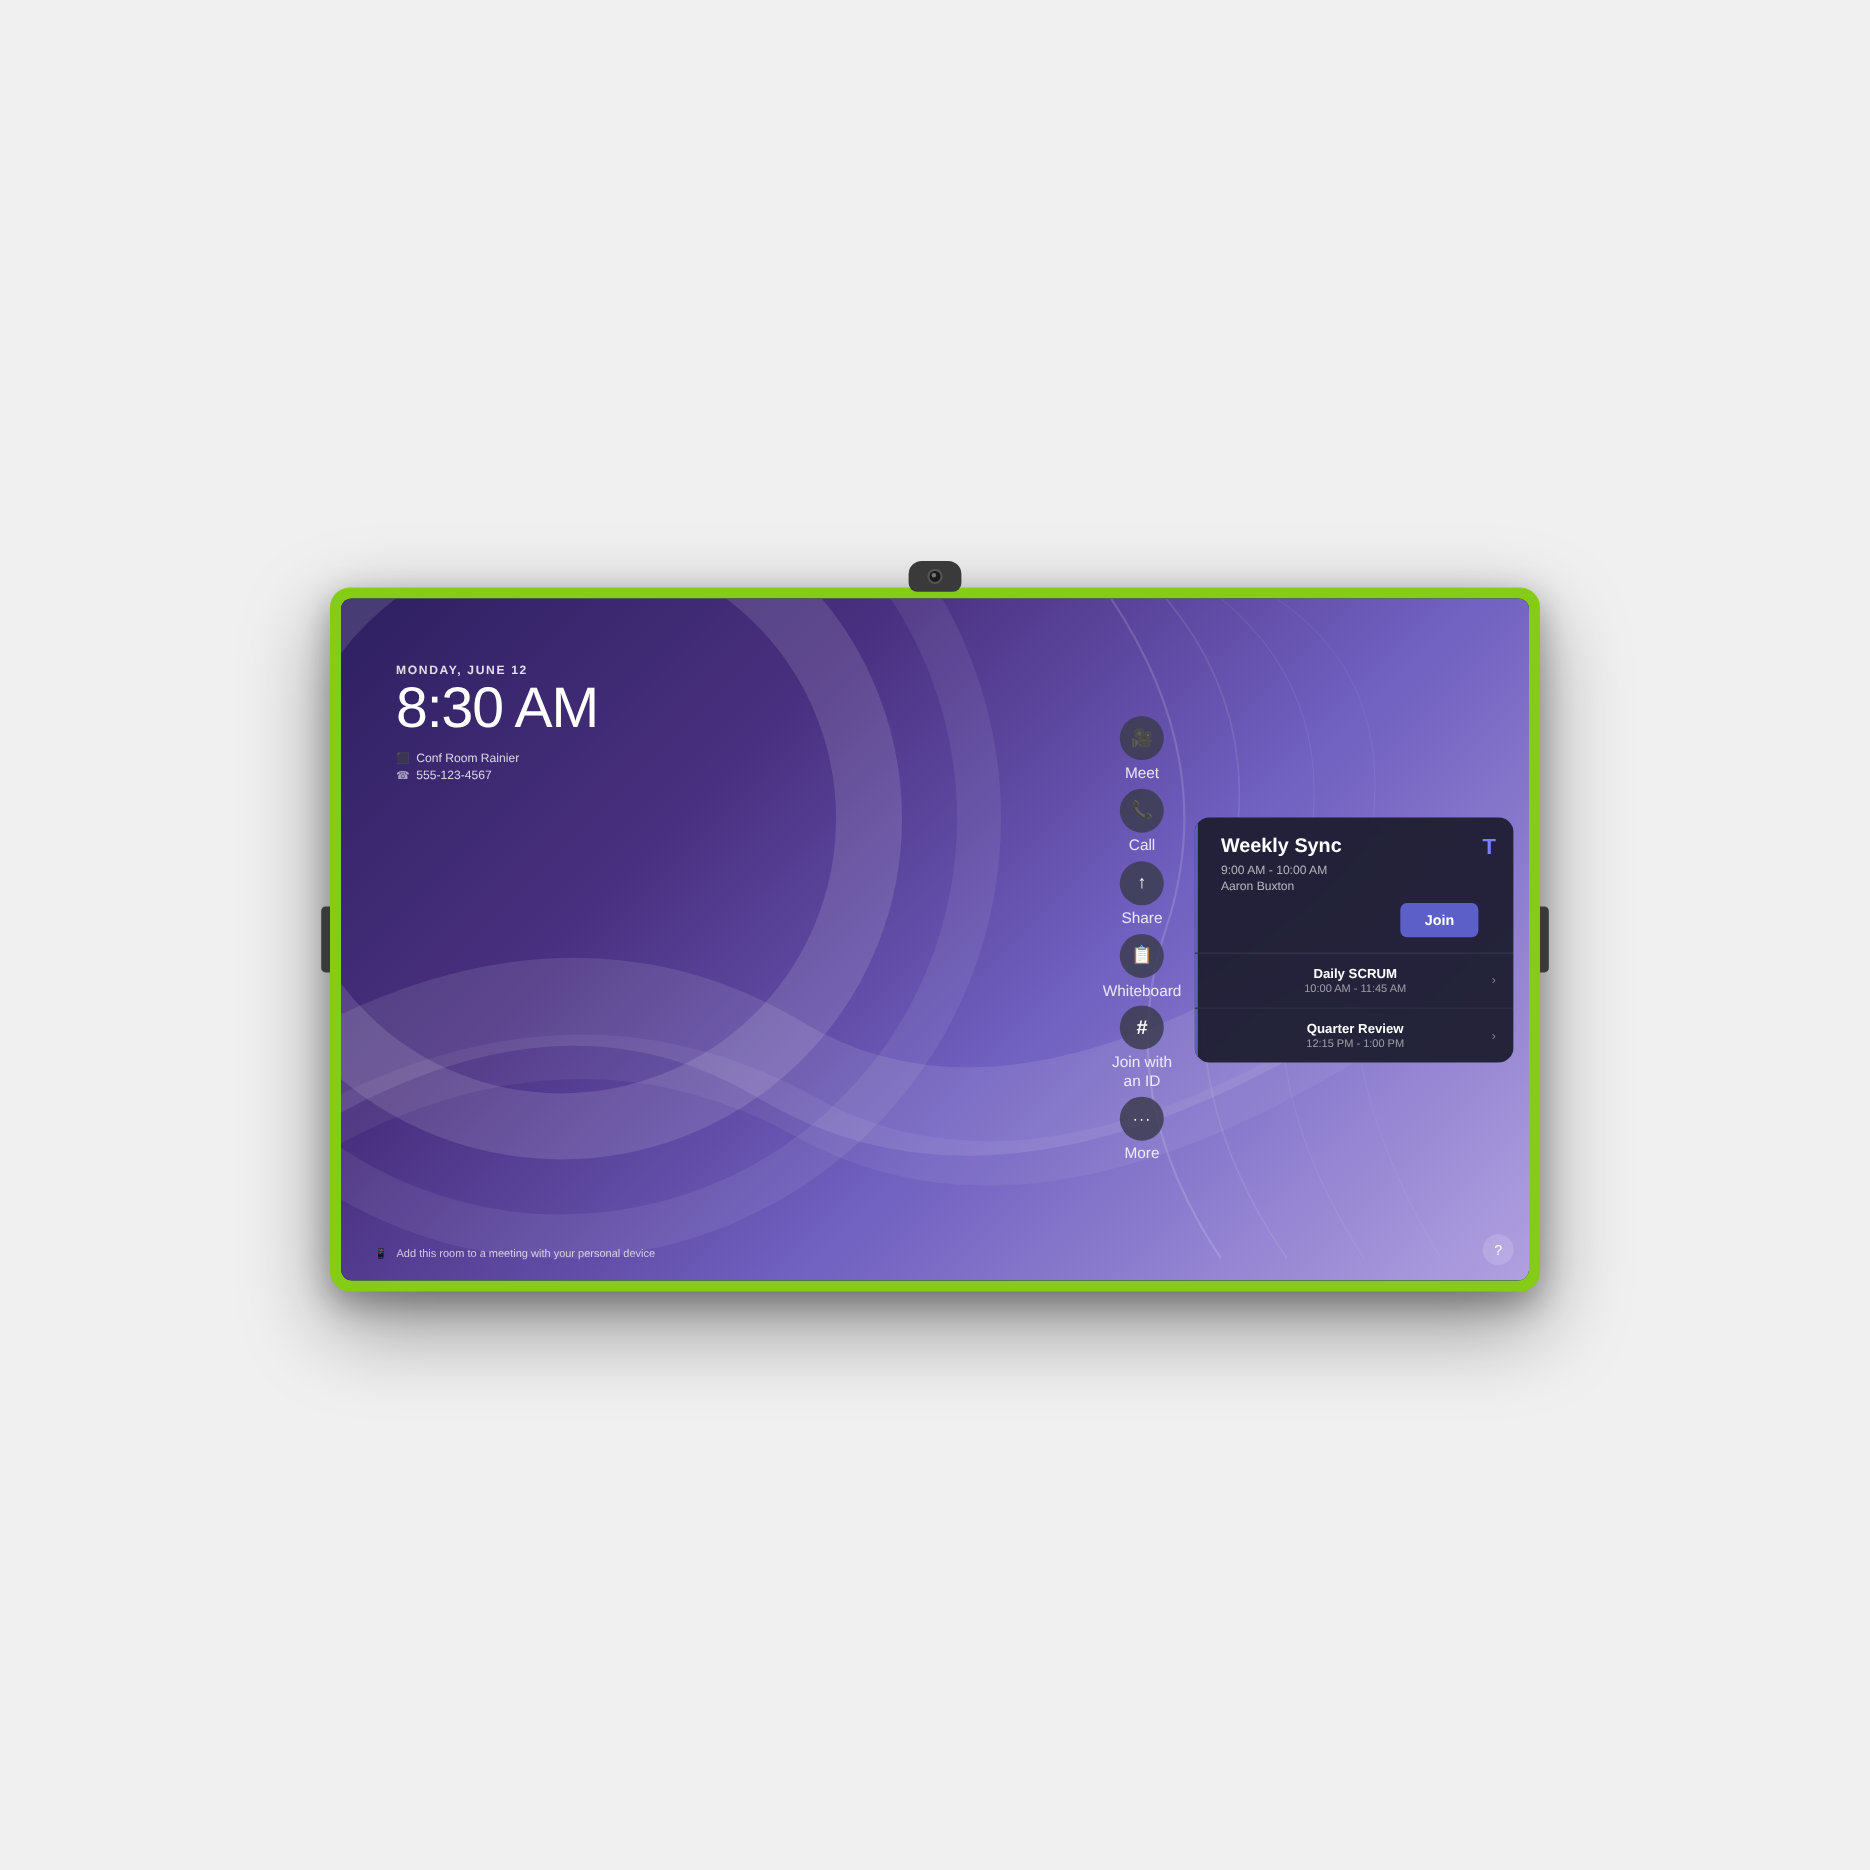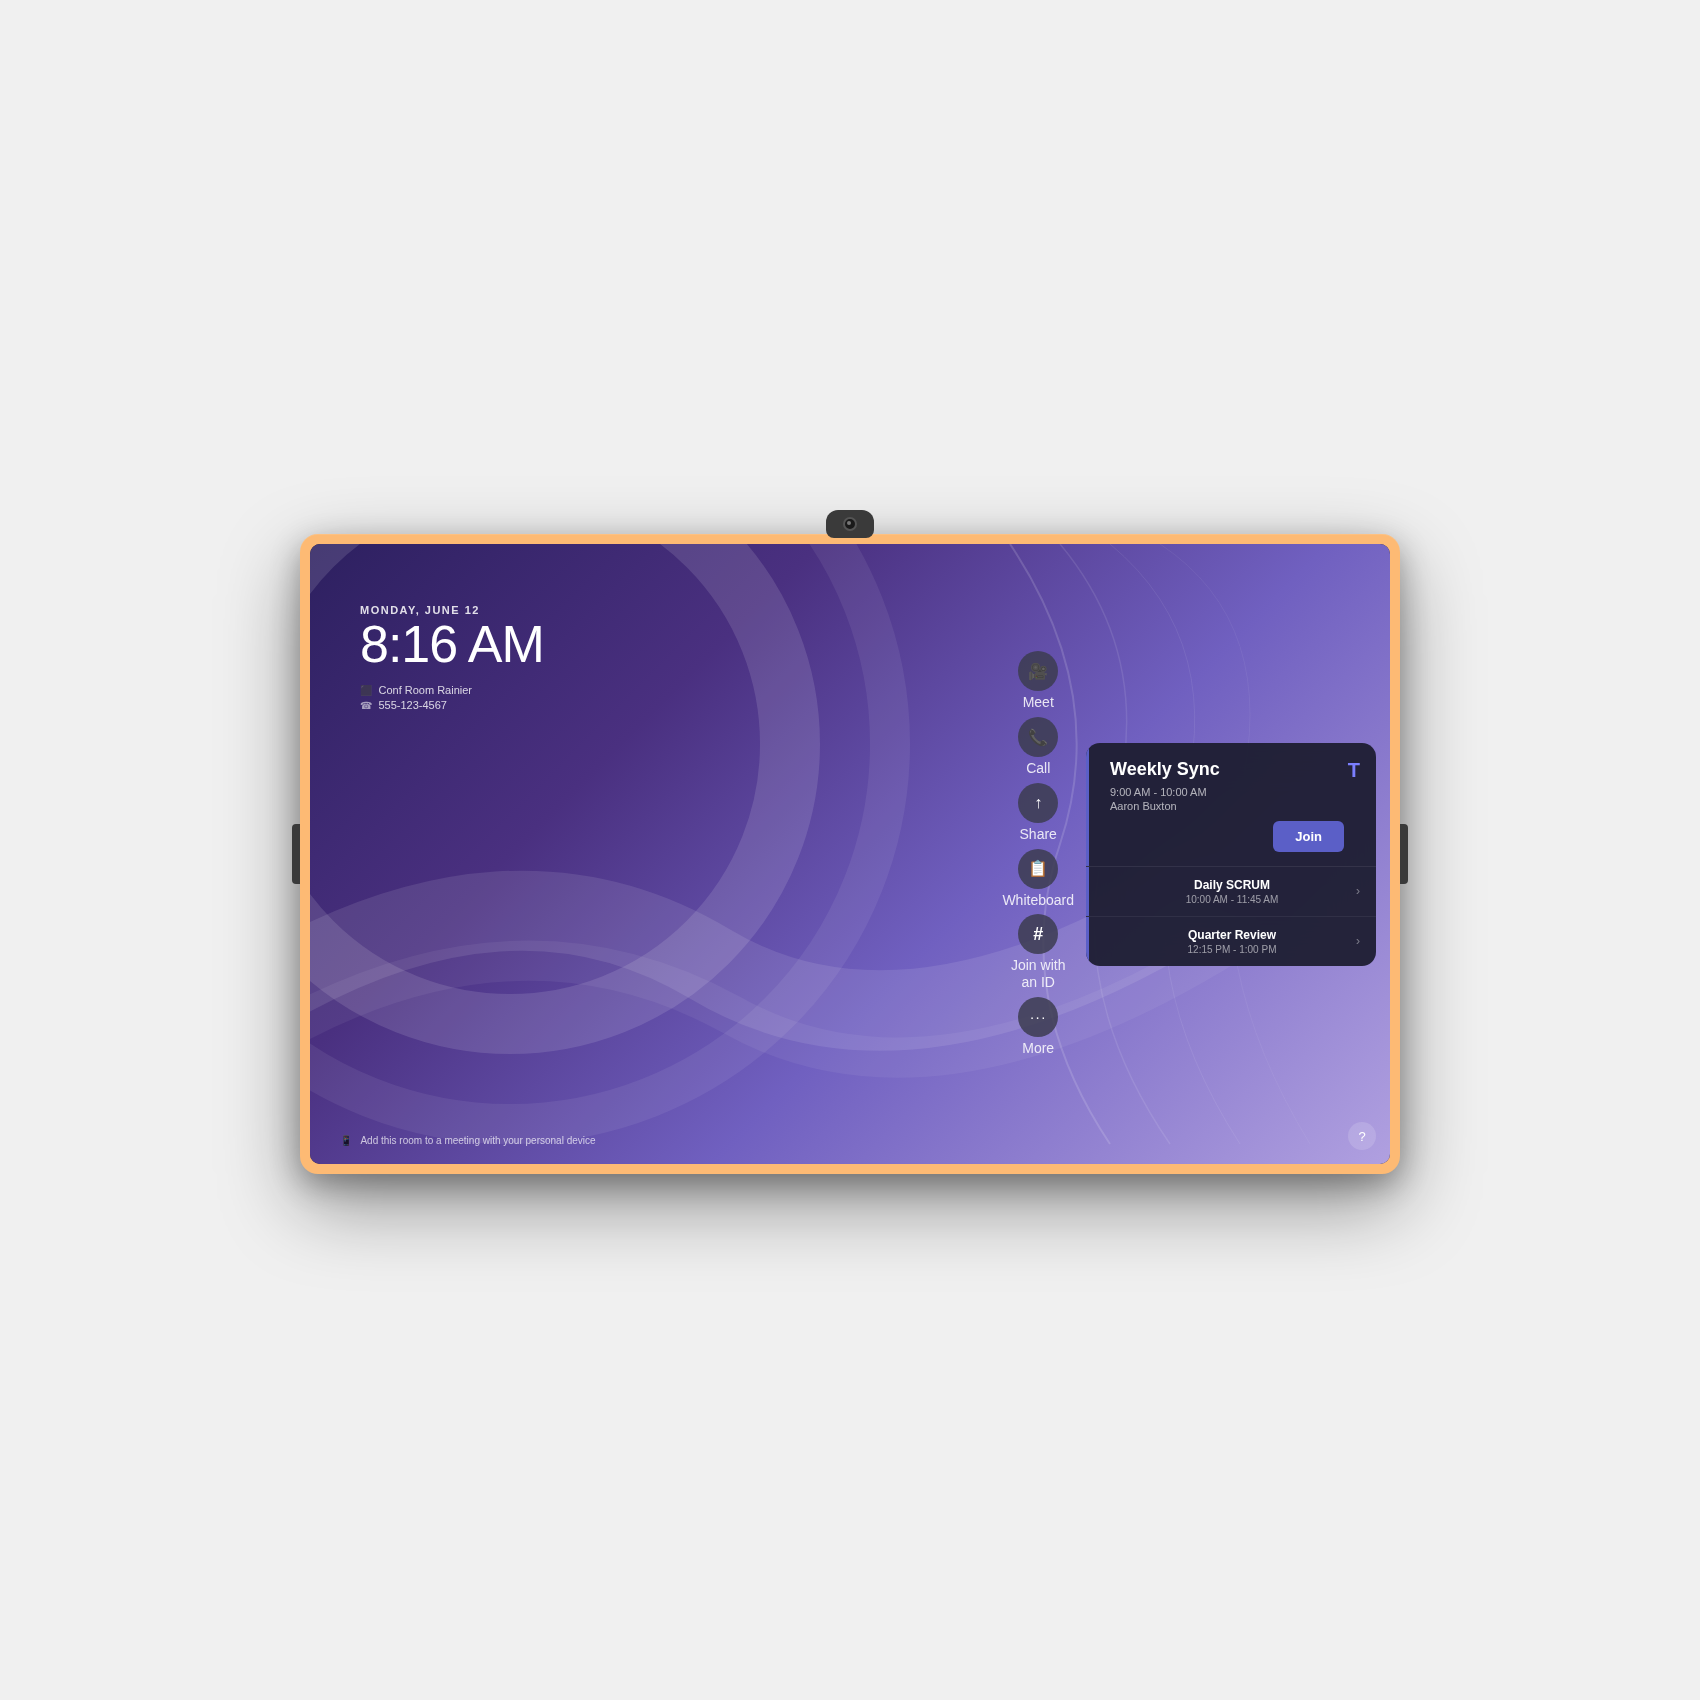--- a/index.html
+++ b/index.html
@@ -47,21 +47,21 @@
       position: absolute;
       top: 2px; left: 2px;
       width: 4px; height: 4px;
       background: #777;
       border-radius: 50%;
     }
 
     .tv-frame {
       width: 1100px;
       height: 640px;
-      background: #fdba74;
+      background: #84cc16;
       border-radius: 18px;
       padding: 10px;
       box-shadow:
         0 30px 80px rgba(0,0,0,0.4),
         0 10px 30px rgba(0,0,0,0.3),
         inset 0 1px 0 rgba(255,255,255,0.1);
       position: relative;
     }
 
     
@@ -386,21 +386,21 @@
           <path d="M 800 0 Q 920 100 870 270 Q 820 430 930 600" fill="none" stroke="rgba(255,255,255,0.08)" stroke-width="1"></path>
           <path d="M 850 0 Q 970 80 930 250 Q 890 420 1000 600" fill="none" stroke="rgba(255,255,255,0.06)" stroke-width="1"></path>
 
           <path d="M -50 450 Q 200 300 400 420 Q 600 540 900 350" fill="none" stroke="rgba(255,255,255,0.1)" stroke-width="80"></path>
           <path d="M -50 500 Q 200 350 420 470 Q 630 590 950 380" fill="none" stroke="rgba(255,255,255,0.06)" stroke-width="40"></path>
         </svg>
       </div>
 
       <div class="left-info">
         <div class="date-label">MONDAY, JUNE 12</div>
-        <div class="time-label">8:16 AM</div>
+        <div class="time-label">8:30 AM</div>
         <div class="room-info">
           <div class="room-name">
             <span class="room-icon">⬛</span>
             <span>Conf Room Rainier</span>
           </div>
           <div class="room-phone">
             <span class="room-icon">☎</span>
             <span>555-123-4567</span>
           </div>
         </div>

